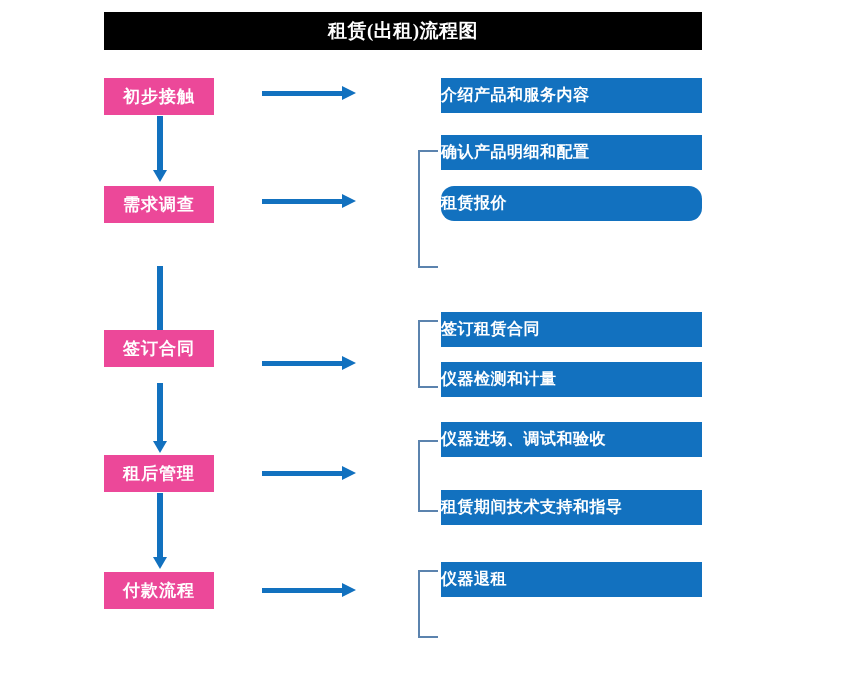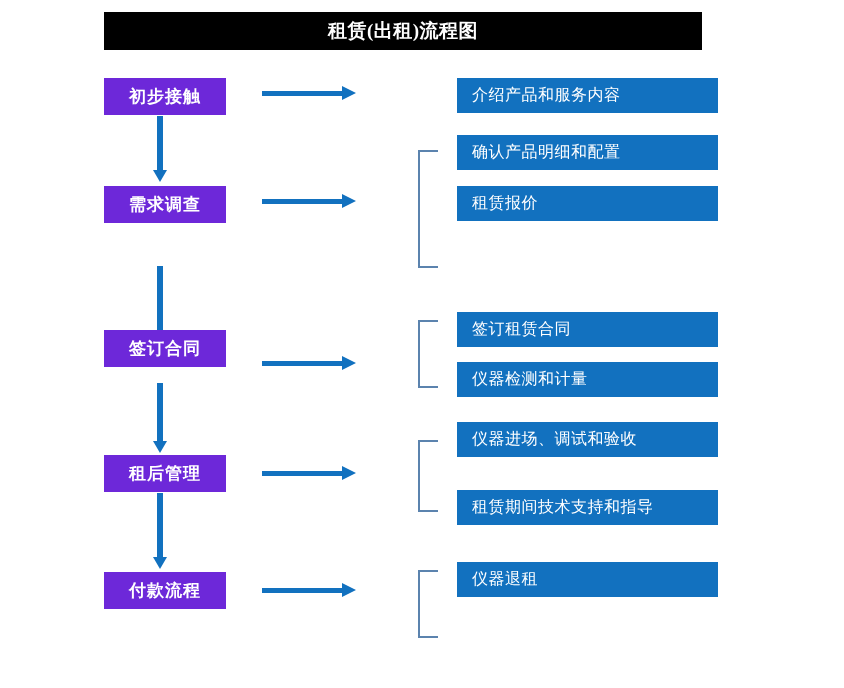--- a/index.html
+++ b/index.html
@@ -37,45 +37,44 @@
     align-items: center;
     justify-content: center;
     font-size: 19px;
     font-weight: bold;
     letter-spacing: 0.5px;
   }
 
   
   .stage-box {
     position: absolute;
-    width: 122px;
+    width: 110px;
     height: 37px;
-    background: #6d28d9;
+    background: #ec4899;
     color: #ffffff;
     display: flex;
     align-items: center;
     justify-content: center;
     font-size: 17px;
     font-weight: bold;
     letter-spacing: 1px;
   }
 
   
   .detail-box {
     position: absolute;
-    left: 457px;
+    left: 441px;
     width: 261px;
     height: 35px;
     background: #1271BF;
     color: #ffffff;
     display: flex;
     align-items: center;
     font-size: 16px;
-    font-weight: normal;
-    padding-left: 15px;
+    font-weight: bold;
     box-sizing: border-box;
     letter-spacing: 0.5px;
   }
 
   
   .h-arrow {
     position: absolute;
     height: 16px;
     width: 95px;
   }
@@ -155,21 +154,21 @@
   <div class="stage-box" style="left:104px; top:186px;">需求调查</div>
 
   <div class="h-arrow" style="left:262px; top:193px;">
     <div class="shaft"></div>
     <div class="head"></div>
   </div>
 
   <div class="bracket" style="top:150px; height:118px;"></div>
 
   <div class="detail-box" style="top:135px;">确认产品明细和配置</div>
-  <div class="detail-box" style="top:186px;">租赁报价</div>
+  <div class="detail-box" style="top:186px;border-radius:13px;">租赁报价</div>
 
   <div class="v-arrow" style="left:152px; top:266px; height:78px;">
     <div class="shaft" style="height:66px;"></div>
     <div class="head" style="top:66px;"></div>
   </div>
 
   <div class="stage-box" style="left:104px; top:330px;">签订合同</div>
 
   <div class="h-arrow" style="left:262px; top:355px;">
     <div class="shaft"></div>

